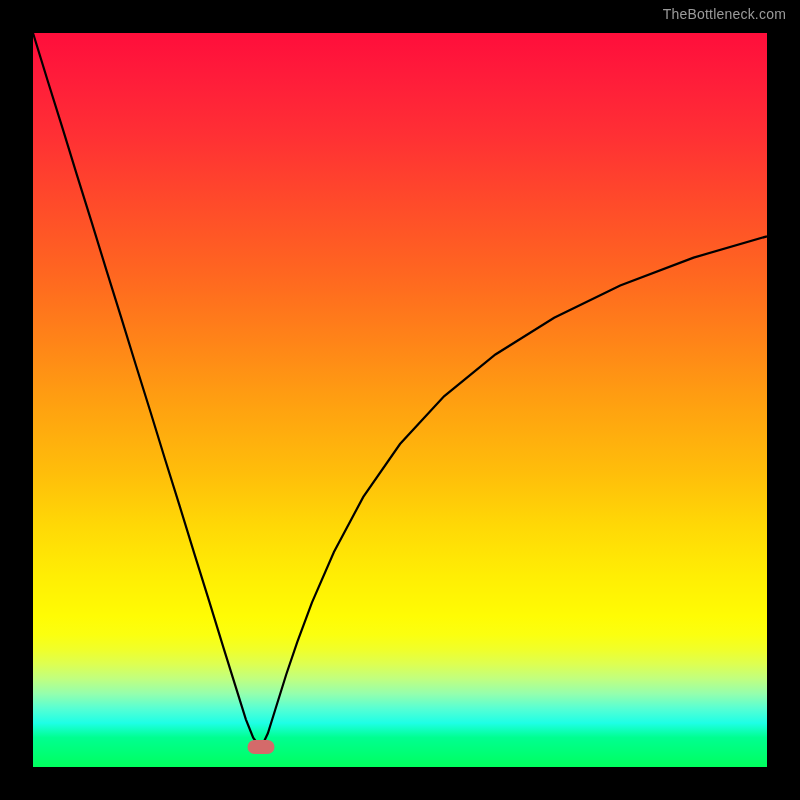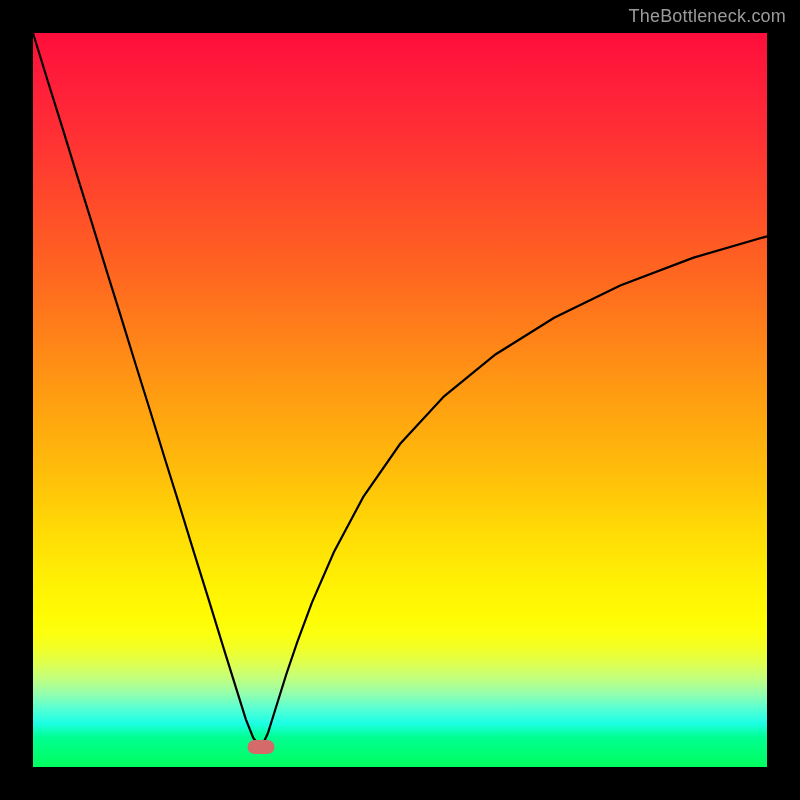--- a/index.html
+++ b/index.html
@@ -66,21 +66,21 @@
     height: 14px;
     background: #d46a6a;
     border-radius: 7px;
     transform: translate(-50%, -50%);
   }
   .watermark {
     position: absolute;
     top: 6px;
     right: 14px;
     color: #9a9a9a;
-    font-size: 18px;
+    font-size: 14px;
     font-weight: 400;
     letter-spacing: 0.2px;
   }
 </style>
 </head>
 <body>
 
 <div class="frame">
   <div class="plot-area"></div>
 

